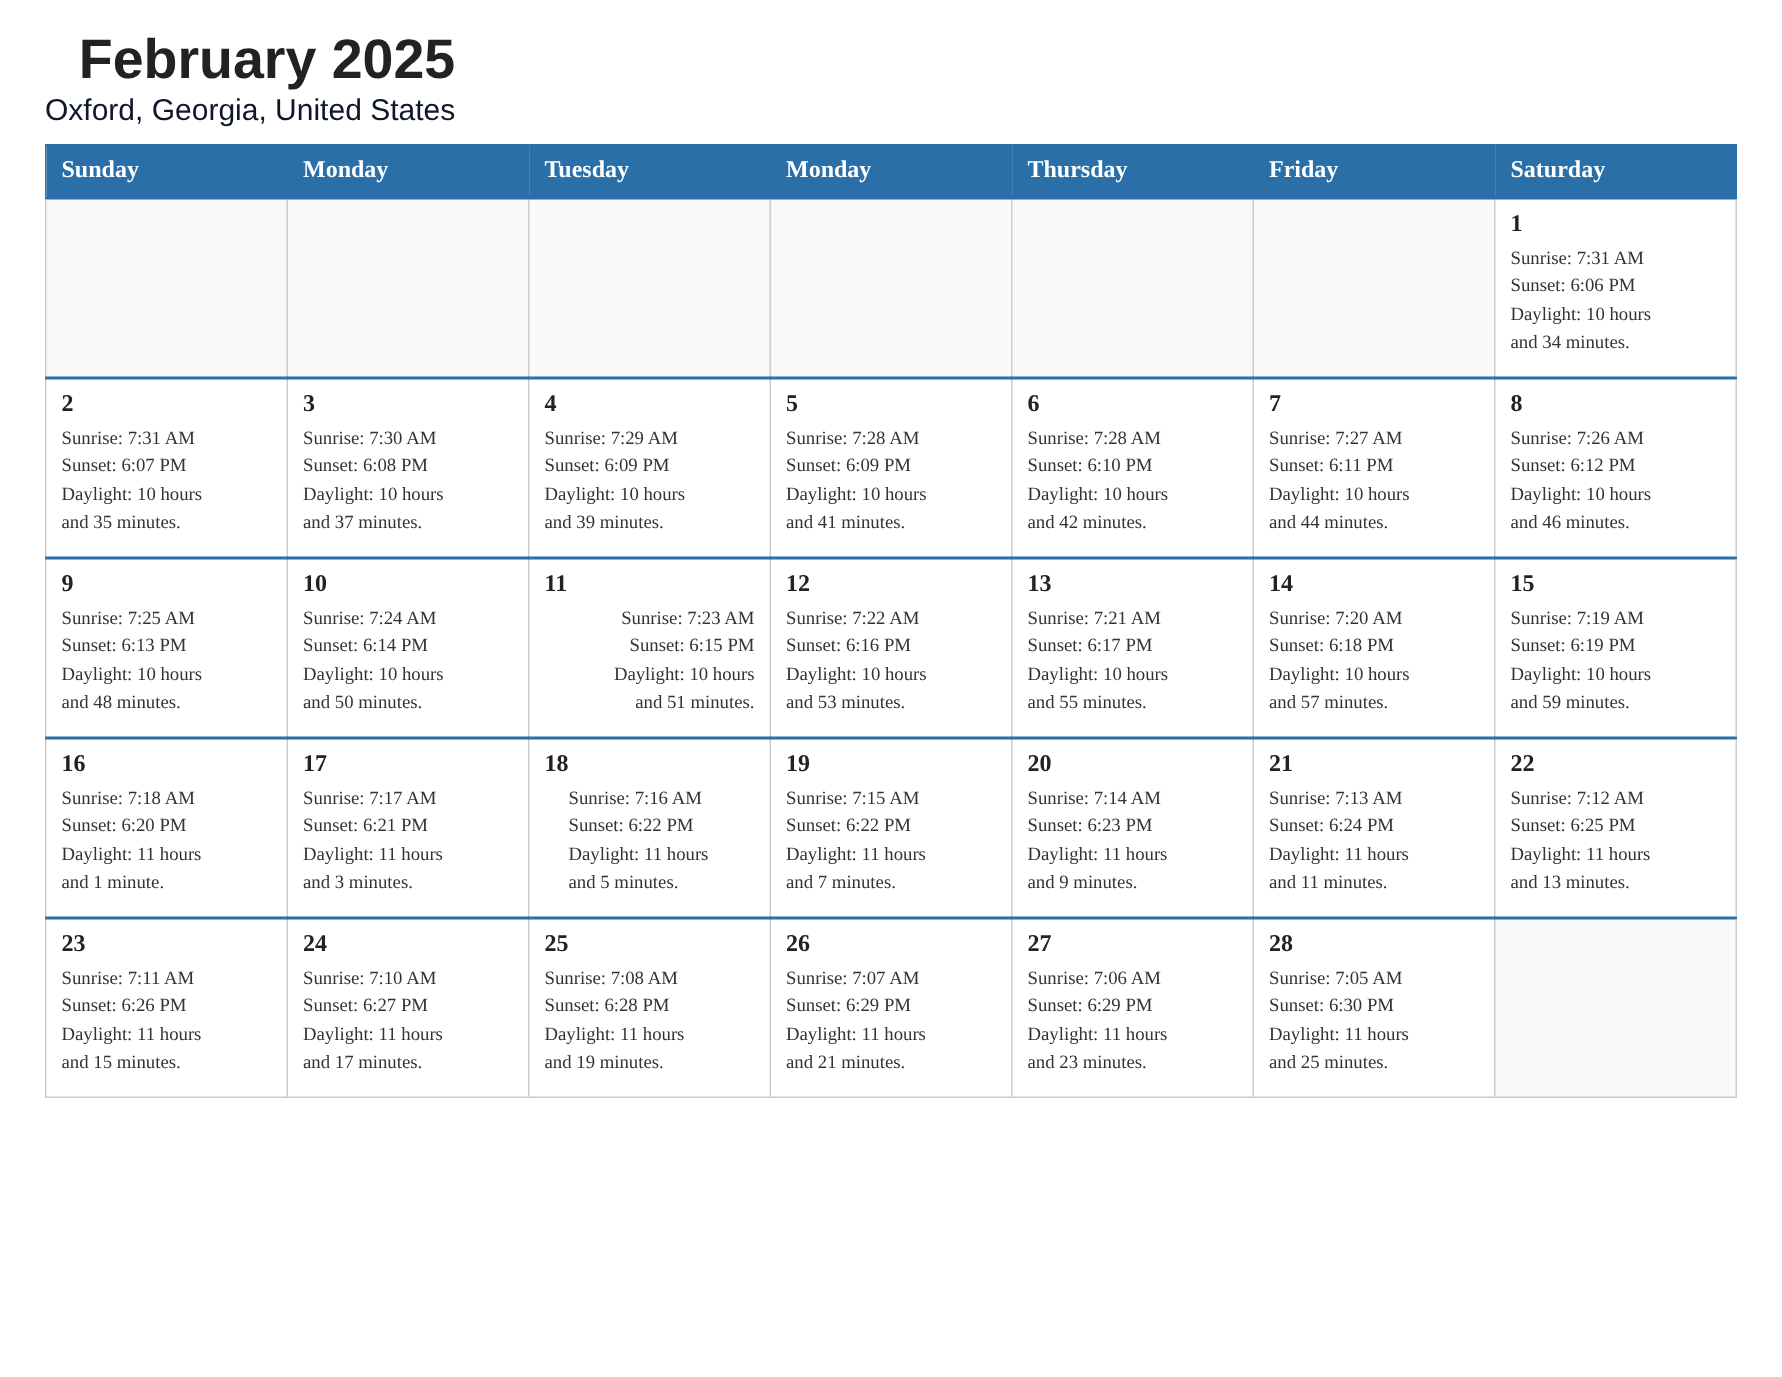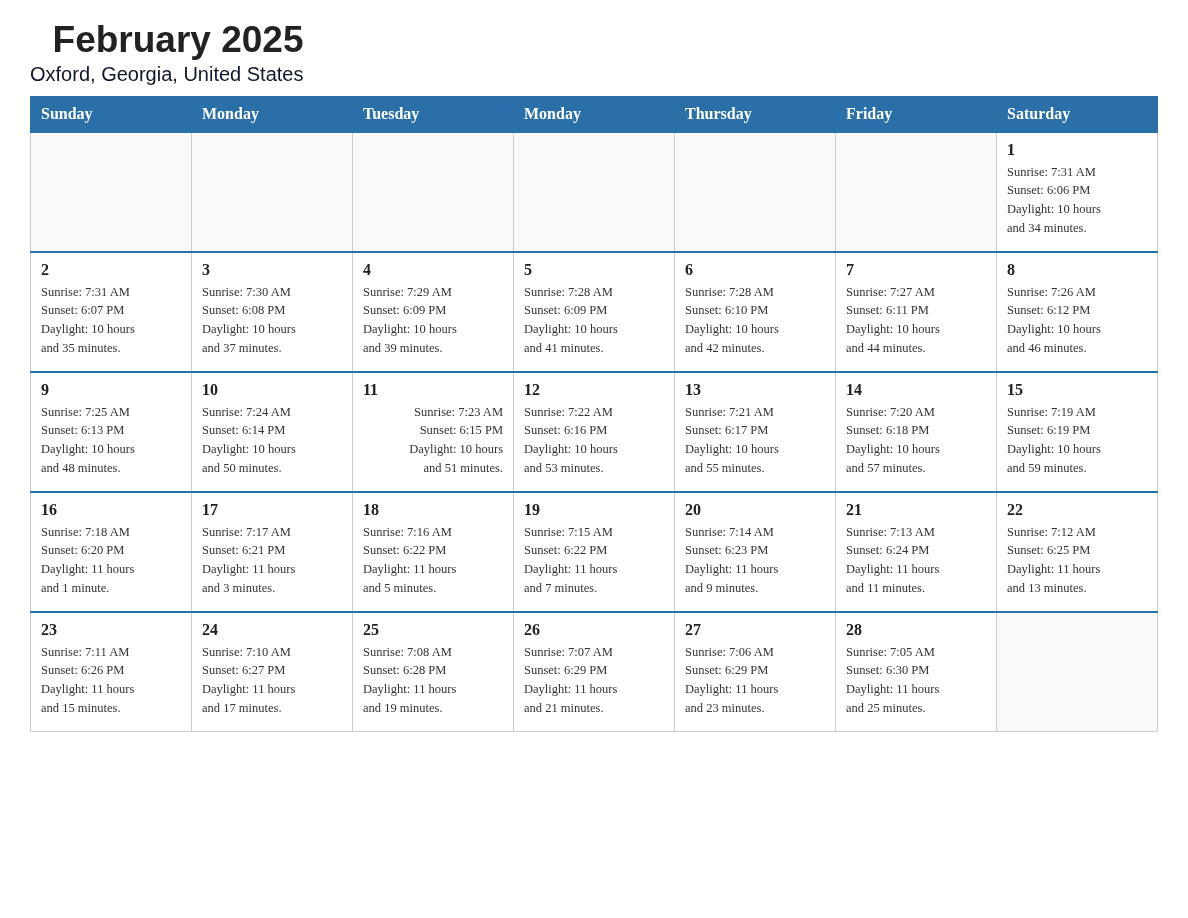--- a/index.html
+++ b/index.html
@@ -256,21 +256,21 @@
         </td>
         <td>
           <span class="day-number">17</span>
           <div class="day-info" style="white-space: pre-line;">Sunrise: 7:17 AM
 Sunset: 6:21 PM
 Daylight: 11 hours
 and 3 minutes.</div>
         </td>
         <td>
           <span class="day-number">18</span>
-          <div class="day-info" style="white-space: pre-line;">Sunrise: 7:16 AM
+          <div class="day-info" style="white-space: pre-line; margin-left: 16px;">Sunrise: 7:16 AM
 Sunset: 6:22 PM
 Daylight: 11 hours
 and 5 minutes.</div>
         </td>
         <td>
           <span class="day-number">19</span>
           <div class="day-info" style="white-space: pre-line;">Sunrise: 7:15 AM
 Sunset: 6:22 PM
 Daylight: 11 hours
 and 7 minutes.</div>

